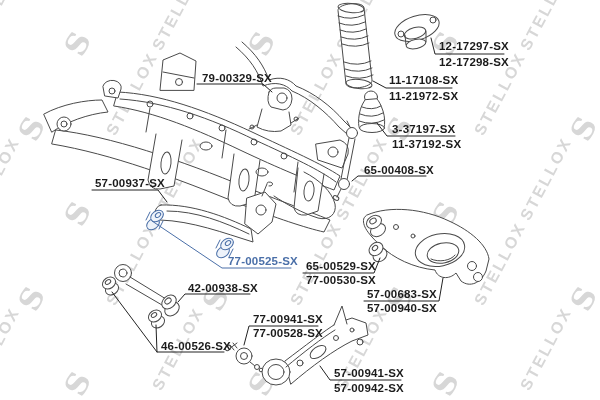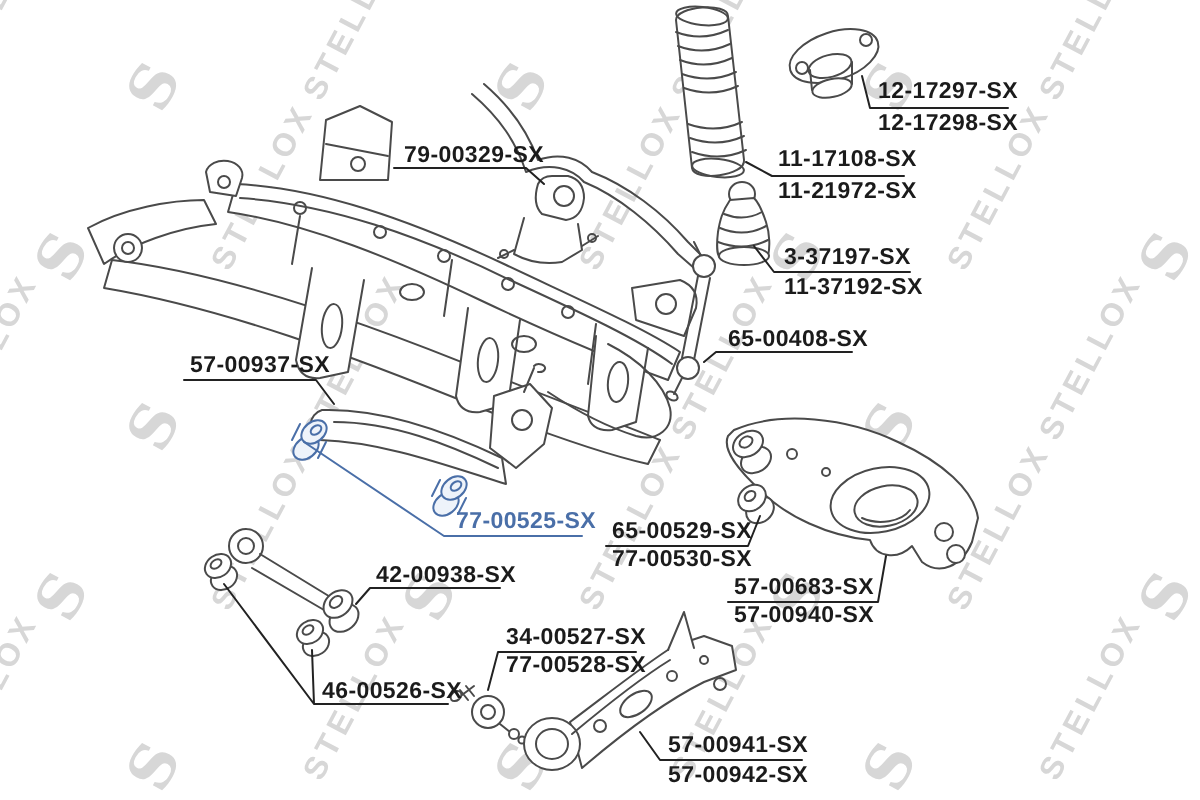--- a/index.html
+++ b/index.html
@@ -245,19 +245,19 @@
     <div class="plabel" style="left:392px;top:123px">3-37197-SX</div>
     <div class="plabel" style="left:392px;top:138px">11-37192-SX</div>
     <div class="plabel" style="left:364px;top:164px">65-00408-SX</div>
     <div class="plabel" style="left:95px;top:177px">57-00937-SX</div>
     <div class="plabel hl" style="left:228px;top:255px">77-00525-SX</div>
     <div class="plabel" style="left:188px;top:282px">42-00938-SX</div>
     <div class="plabel" style="left:306px;top:260px">65-00529-SX</div>
     <div class="plabel" style="left:306px;top:274px">77-00530-SX</div>
     <div class="plabel" style="left:367px;top:288px">57-00683-SX</div>
     <div class="plabel" style="left:367px;top:302px">57-00940-SX</div>
-    <div class="plabel" style="left:253px;top:313px">34-00527-SX</div>
+    <div class="plabel" style="left:253px;top:313px">77-00941-SX</div>
     <div class="plabel" style="left:253px;top:327px">77-00528-SX</div>
     <div class="plabel" style="left:161px;top:340px">46-00526-SX</div>
     <div class="plabel" style="left:334px;top:367px">57-00941-SX</div>
     <div class="plabel" style="left:334px;top:382px">57-00942-SX</div>
   </div>
 </div>
 
 </body></html>

